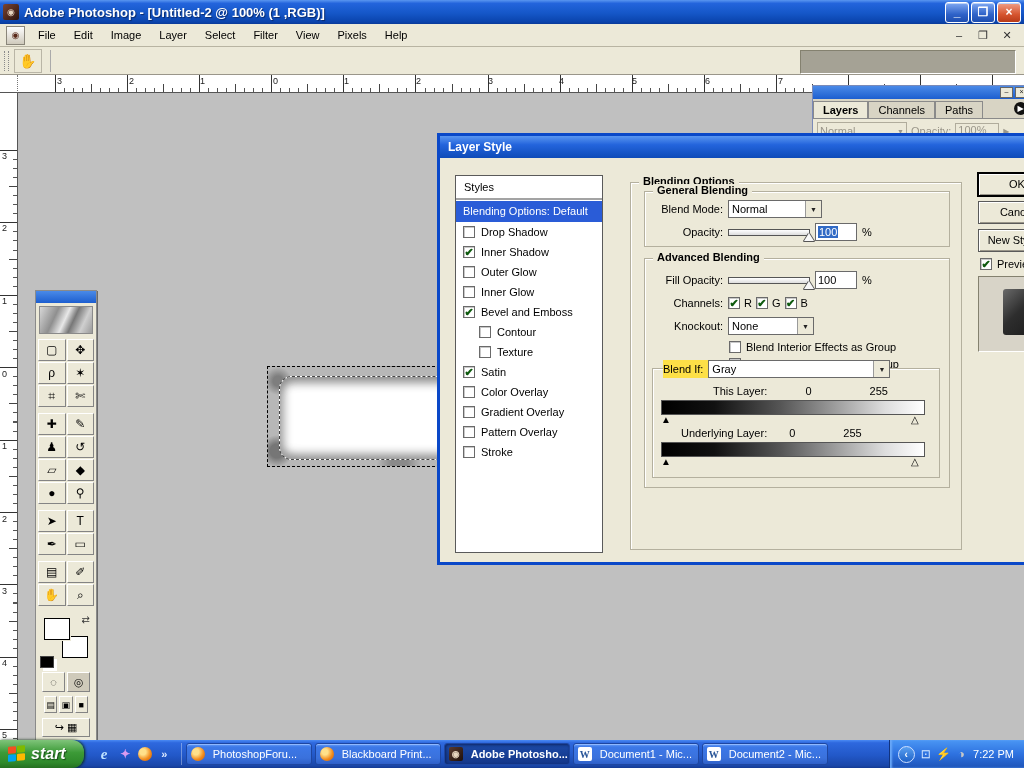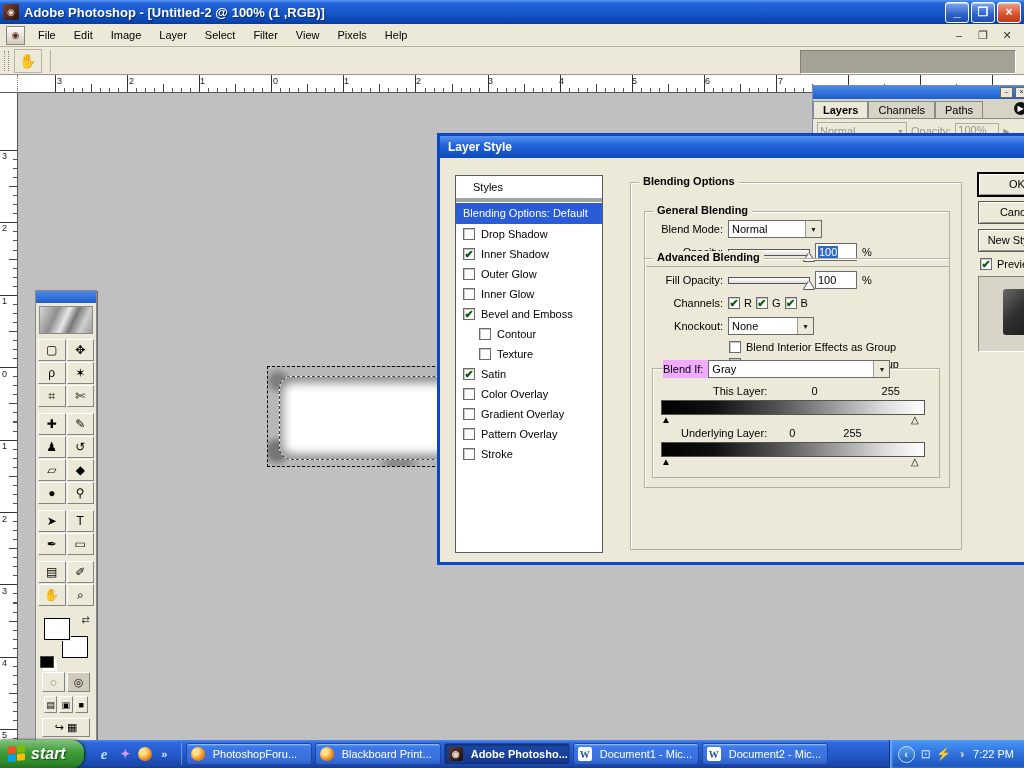--- a/index.html
+++ b/index.html
@@ -84,21 +84,21 @@
   .pal-row{display:flex;align-items:center;gap:4px;padding:3px 4px;color:#9a968a}
   .pal-select{width:84px;height:16px;background:#ECE9D8;border:1px solid #b0ac9c;display:flex;align-items:center;justify-content:space-between;padding:0 2px;color:#9a968a}
   .pal-val{width:38px;height:14px;border:1px solid #b0ac9c;background:#ECE9D8;padding:0 2px}
   
   #dialog{left:437px;top:133px;width:600px;height:432px;z-index:20;background:#ECE9D8;border:3px solid #0A48C8;box-sizing:border-box}
   .dlg-title{height:22px;background:linear-gradient(180deg,#5A96F0 0%,#2364DC 40%,#11durchblick 0,#0E4BB8 100%);background:linear-gradient(180deg,#5A96F0 0%,#2364DC 40%,#0E4BB8 100%);
     color:#fff;font-weight:bold;font-size:12px;display:flex;align-items:center;padding-left:8px}
   .fieldset{position:absolute;border:1px solid #B4B09E;box-shadow:1px 1px 0 #fff inset}
   .legend{position:absolute;top:-8px;left:8px;background:#ECE9D8;padding:0 4px;font-weight:bold;white-space:nowrap}
   #styles-box{position:absolute;left:15px;top:39px;width:148px;height:378px;background:#fff;border:1px solid #5a5a5a;box-sizing:border-box}
-  #styles-header{height:22px;line-height:22px;padding-left:17px;border-bottom:4px solid #a3a3a3}
+  #styles-header{height:22px;line-height:22px;padding-left:8px;border-bottom:2px solid #a3a3a3}
   #styles-selected{height:21px;line-height:21px;padding-left:7px;background:#2A5CD7;color:#fff;font-weight:normal;margin-top:1px;white-space:nowrap;overflow:hidden}
   .style-item{height:20px;display:flex;align-items:center;gap:6px;padding-left:7px}
   .style-item.indent{padding-left:23px}
   .cbx{width:12px;height:12px;min-width:12px;background:#fff;border:1px solid #6a6a6a;box-shadow:inset 1px 1px 0 #c8c8c8;
        font-size:11px;line-height:11px;text-align:center;color:#0E5A0E;font-weight:bold;box-sizing:border-box}
   .row{position:absolute;display:flex;align-items:center;gap:5px;white-space:nowrap}
   .rlabel{text-align:right}
   .select{height:18px;background:#fff;border:1px solid #6a6a6a;display:flex;align-items:center;box-sizing:border-box}
   .select .sval{flex:1;padding-left:3px}
   .select .sarrow{width:15px;height:100%;background:#ECE9D8;border-left:1px solid #9a9a9a;display:flex;align-items:center;justify-content:center;font-size:7px;color:#222}
@@ -363,21 +363,21 @@
           <span class="cbx"></span>
           <span>Stroke</span>
         </div>
       </div>
   </div>
 
   <div class="fieldset" style="left:190px;top:46px;width:330px;height:366px">
     <span class="legend">Blending Options</span>
   </div>
 
-  <div class="fieldset" style="left:204px;top:75px;width:304px;height:54px">
+  <div class="fieldset" style="left:204px;top:55px;width:304px;height:54px">
     <span class="legend">General Blending</span>
     <div class="row" style="left:6px;top:8px">
       <span class="rlabel" style="width:72px">Blend Mode:</span>
       <span class="select" style="width:94px">
         <span class="sval">Normal</span>
         <span class="sarrow">▼</span>
       </span>
     </div>
     <div class="row" style="left:6px;top:31px">
       <span class="rlabel" style="width:72px">Opacity:</span>
@@ -421,28 +421,28 @@
       <span class="cbx" id="cb-interior"></span>
       <span>Blend Interior Effects as Group</span>
     </div>
     <div class="row" style="left:84px;top:99px">
       <span class="cbx" id="cb-clipped">✔</span>
       <span>Blend Clipped Layers as Group</span>
     </div>
   </div>
 
   <div class="fieldset" style="left:212px;top:232px;width:286px;height:108px">
-    <div class="row" style="left:10px;top:-9px;background:#f0abfc">
+    <div class="row" style="left:10px;top:-9px;background:#fde047">
       <span>Blend If:</span>
       <span class="select" style="width:182px">
         <span class="sval">Gray</span>
         <span class="sarrow">▼</span>
       </span>
     </div>
-    <div class="row" style="left:60px;top:16px;gap:16px">
+    <div class="row" style="left:60px;top:16px;gap:10px">
       <span>This Layer:</span>
       <span style="margin-left:28px">0</span>
       <span style="margin-left:48px">255</span>
     </div>
     <div class="gradbar" style="top:31px"></div>
     <span class="mark" style="left:8px;top:46px">▲</span>
     <span class="mark" style="left:258px;top:46px">△</span>
     <div class="row" style="left:28px;top:58px;gap:0">
       <span>Underlying Layer:</span>
       <span style="margin-left:22px">0</span>

